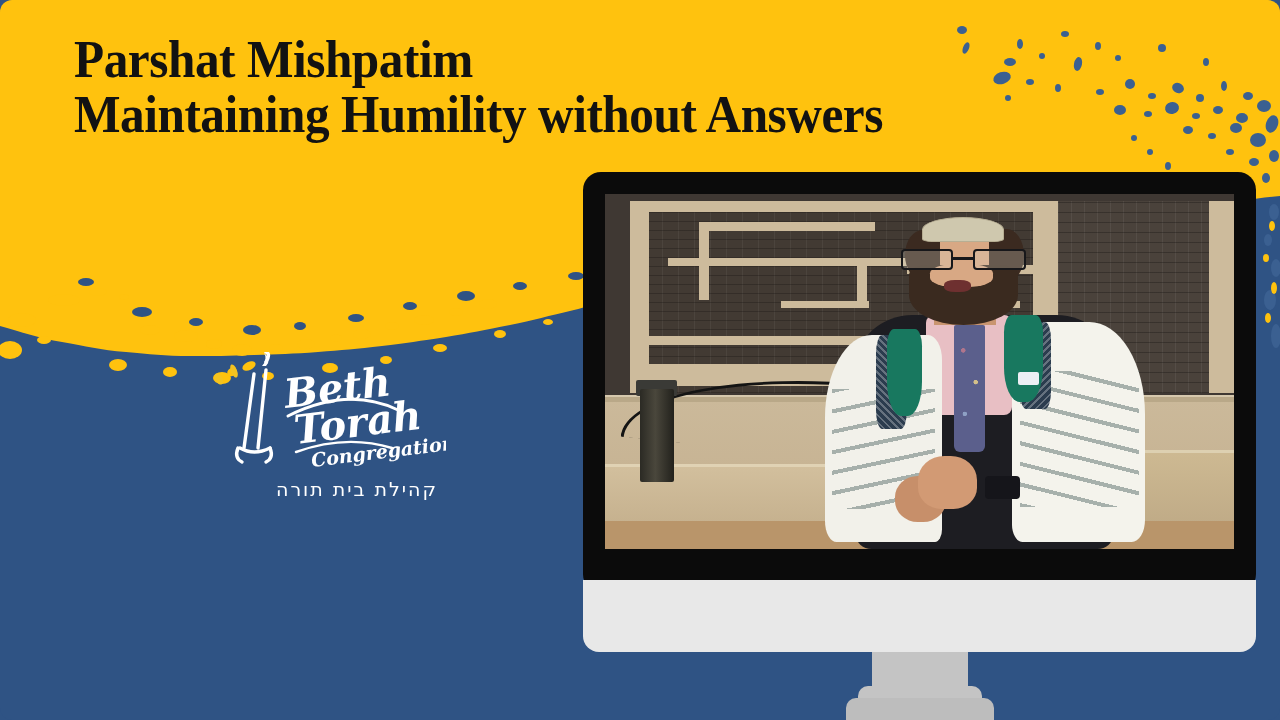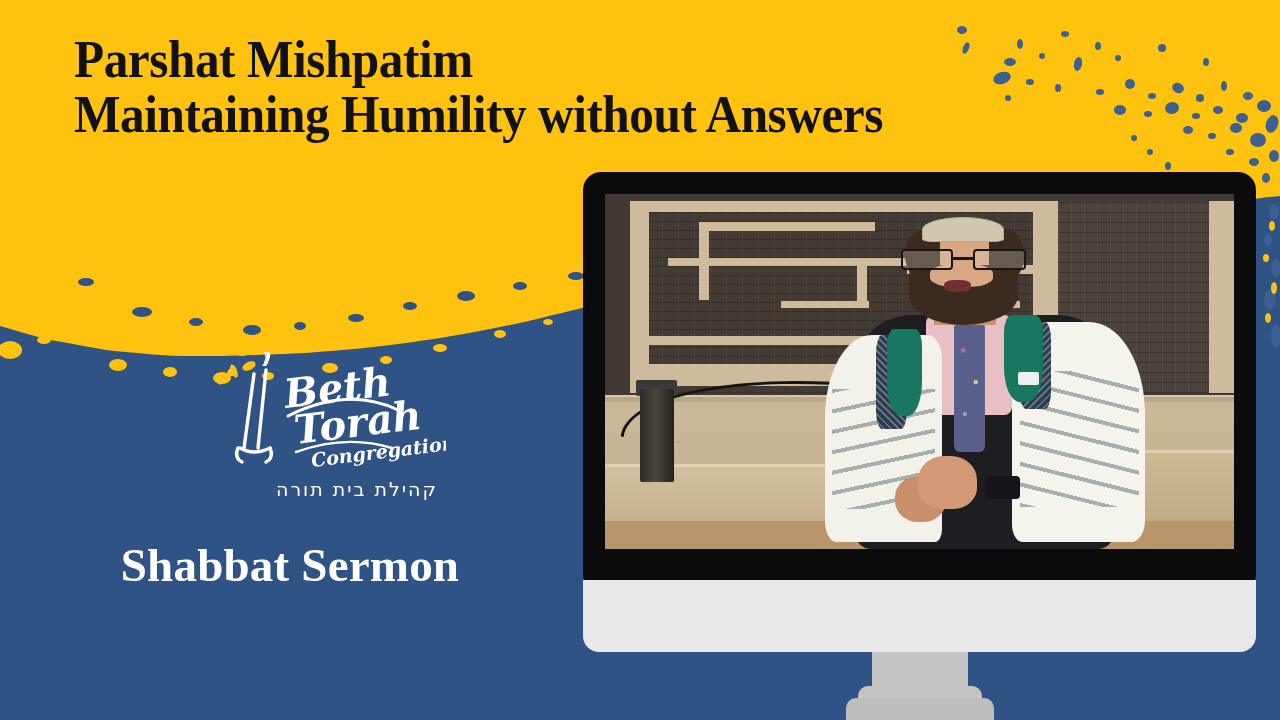--- a/index.html
+++ b/index.html
@@ -2,21 +2,21 @@
 <html><head>
 <meta charset="utf-8">
 <style>
   * { margin:0; padding:0; box-sizing:border-box; }
   html,body { width:1280px; height:720px; overflow:hidden; }
   body {
     font-family:"Liberation Serif", serif;
     background:#2F5384;
     position:relative;
   }
-  #stage { position:absolute; inset:0; width:1280px; height:720px; overflow:hidden; }
+  #stage { position:absolute; inset:0; width:1280px; height:720px; overflow:hidden;border-radius:12px; }
 
   
   .bg-blue { position:absolute; inset:0; background:#2F5384; }
   .bg-yellow-wrap { position:absolute; left:0; top:0; width:1280px; height:400px; }
   .bg-yellow-wrap svg { display:block; }
 
   
   .title-block {
     position:absolute; left:74px; top:34px; width:1130px; z-index:6;
     line-height:0.98;
@@ -512,16 +512,15 @@
       <text x="116" y="115" fill="#ffffff" font-family="'DejaVu Serif', serif" font-style="italic" font-size="19" font-weight="bold" transform="rotate(-7 116 115)">Congregation</text>
 
       <path d="M92,64 q60,-30 110,-6" fill="none" stroke="#ffffff" stroke-width="3" stroke-linecap="round"></path>
       <path d="M100,100 q50,-18 96,-4" fill="none" stroke="#ffffff" stroke-width="2.4" stroke-linecap="round"></path>
 
       <text x="242" y="144" fill="#ffffff" text-anchor="end" font-family="'DejaVu Sans', sans-serif" font-size="19" letter-spacing="2">קהילת בית תורה</text>
     </svg>
   </div>
 
   <div class="caption-block">
-    <div class="caption-line c1">Shabbat Sermon</div>
   </div>
 
 </div>
 
 </body></html>

